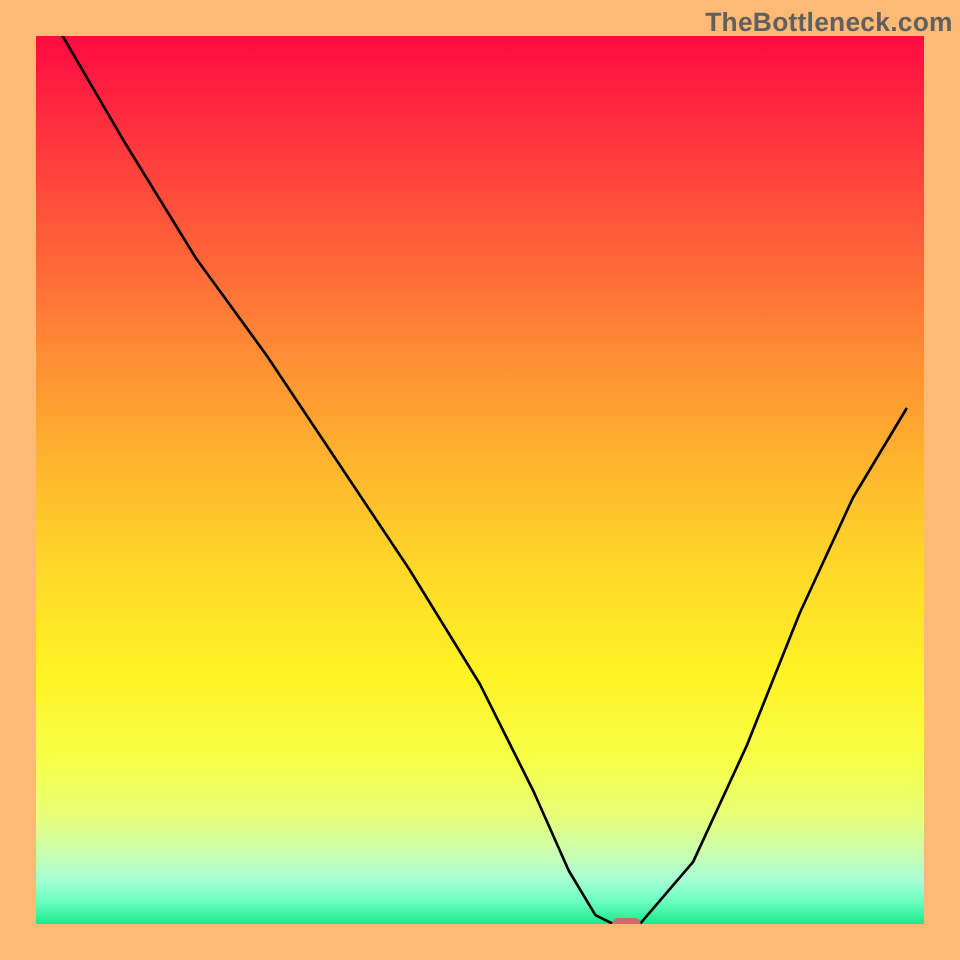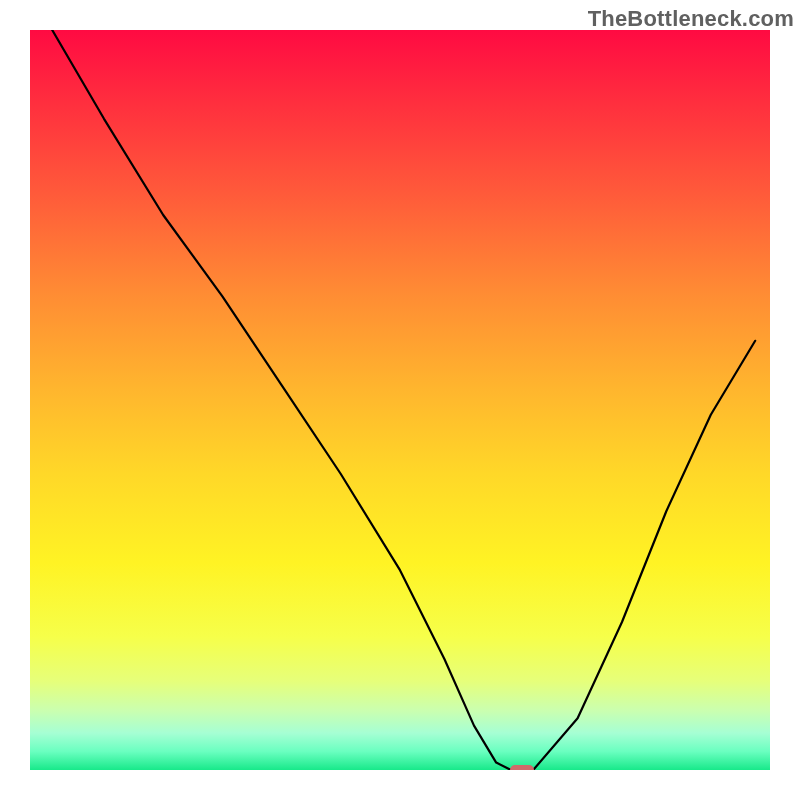--- a/index.html
+++ b/index.html
@@ -7,21 +7,21 @@
     padding: 0;
     width: 800px;
     height: 800px;
     background: #000;
     overflow: hidden;
   }
   .frame {
     position: relative;
     width: 800px;
     height: 800px;
-    background: #ffffff;
+    background: #fdba74;
   }
   .plot-area {
     position: absolute;
     left: 30px;
     top: 30px;
     width: 740px;
     height: 740px;
     overflow: hidden;
   }
   .gradient {

